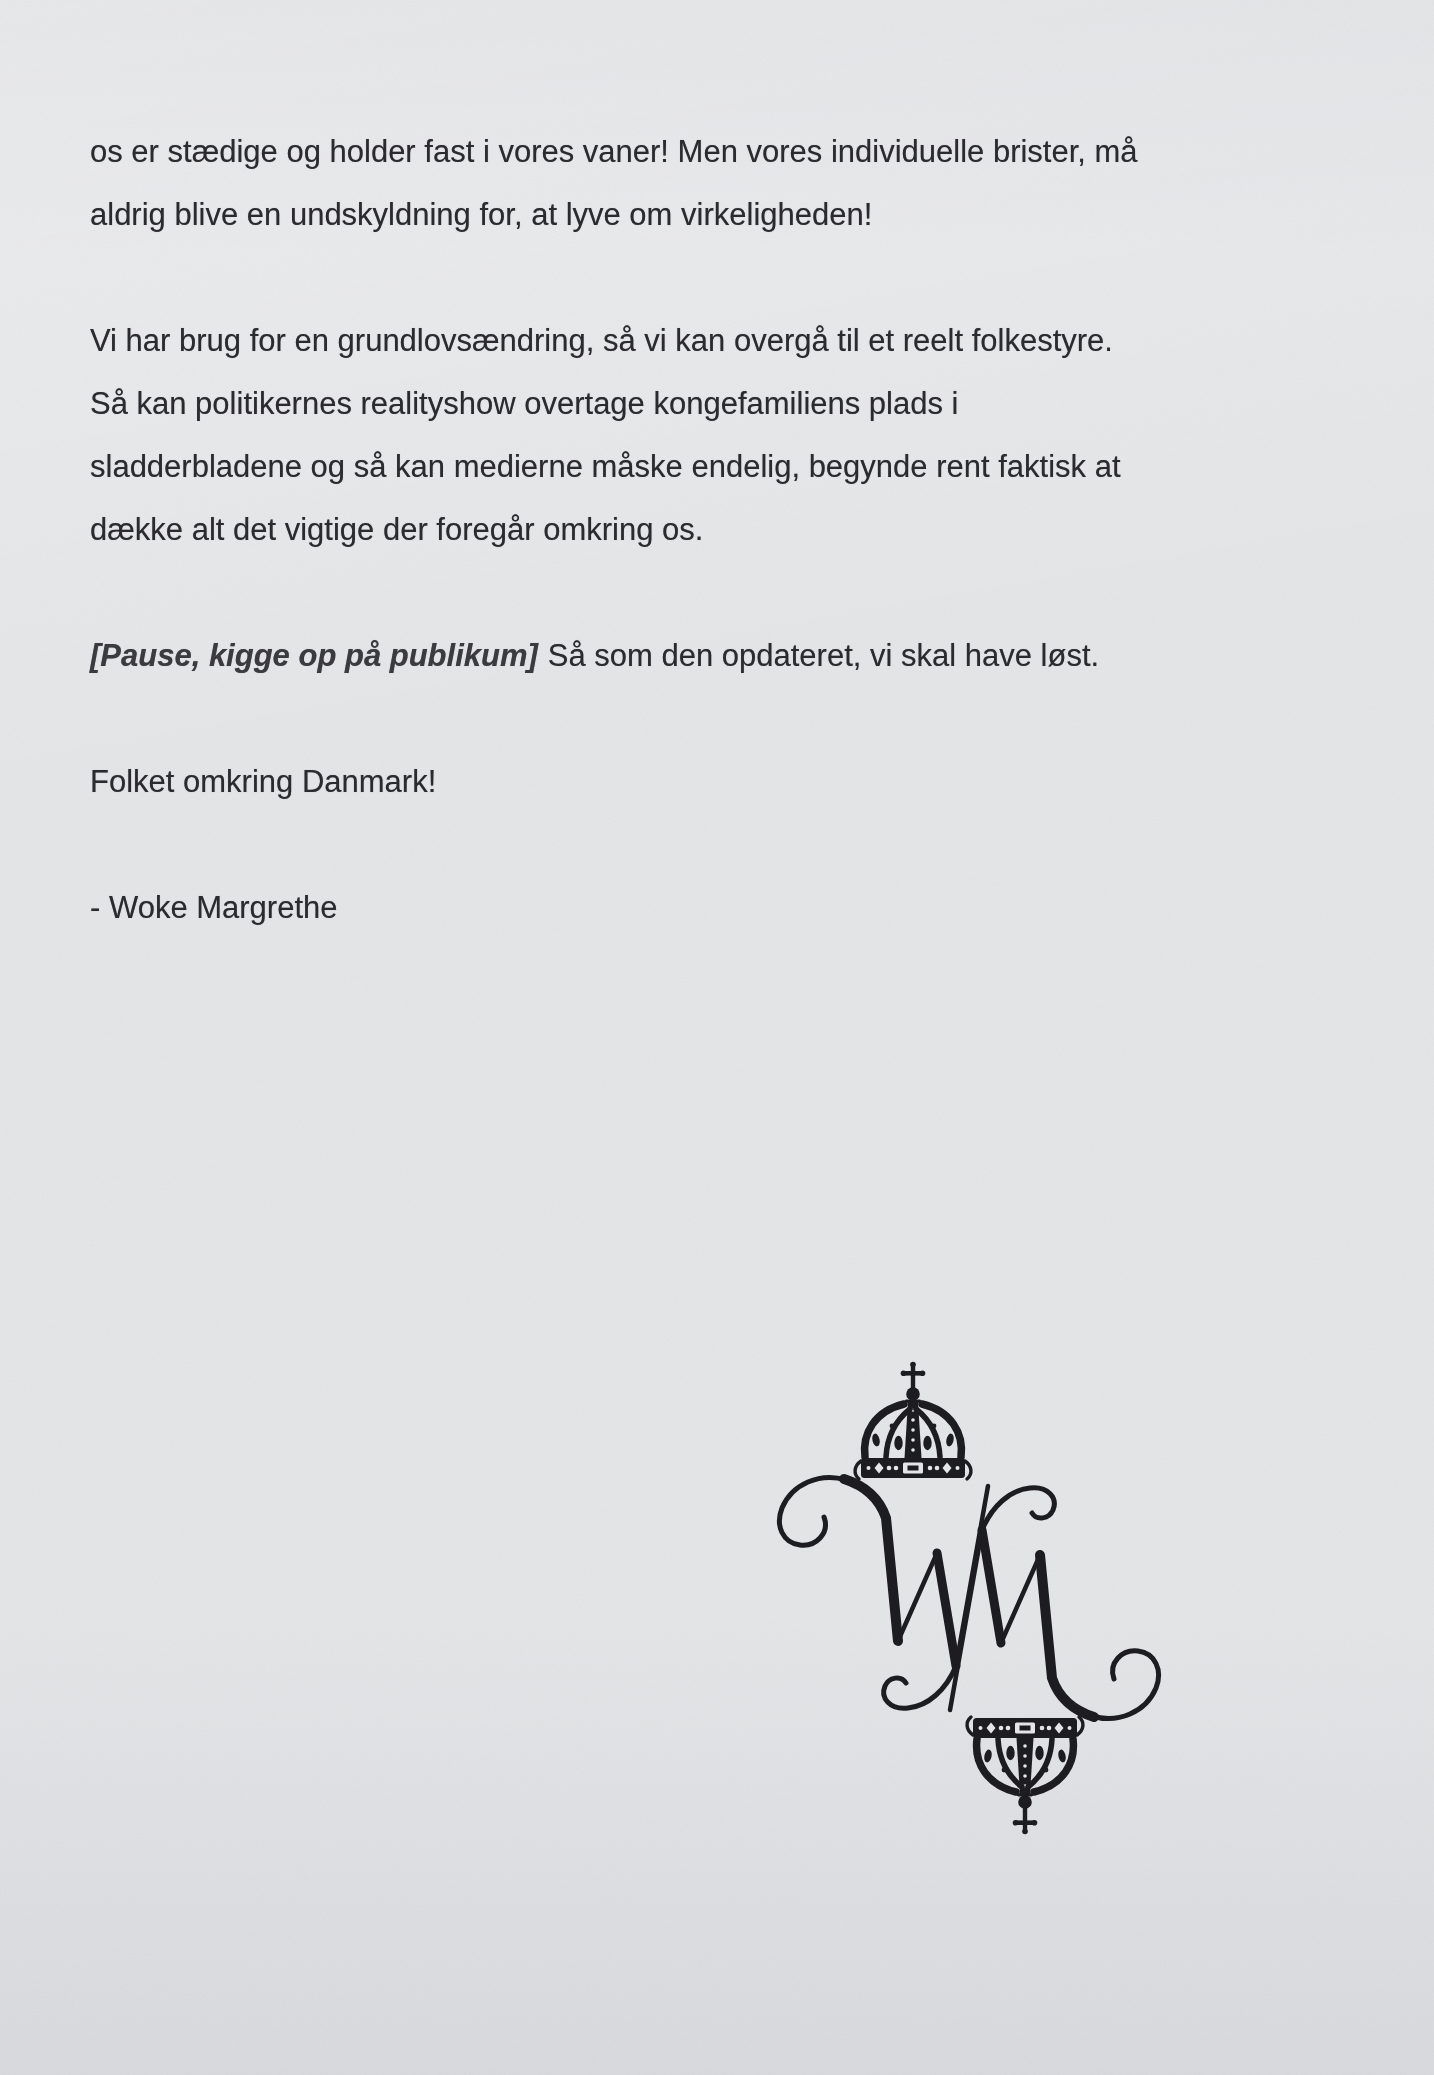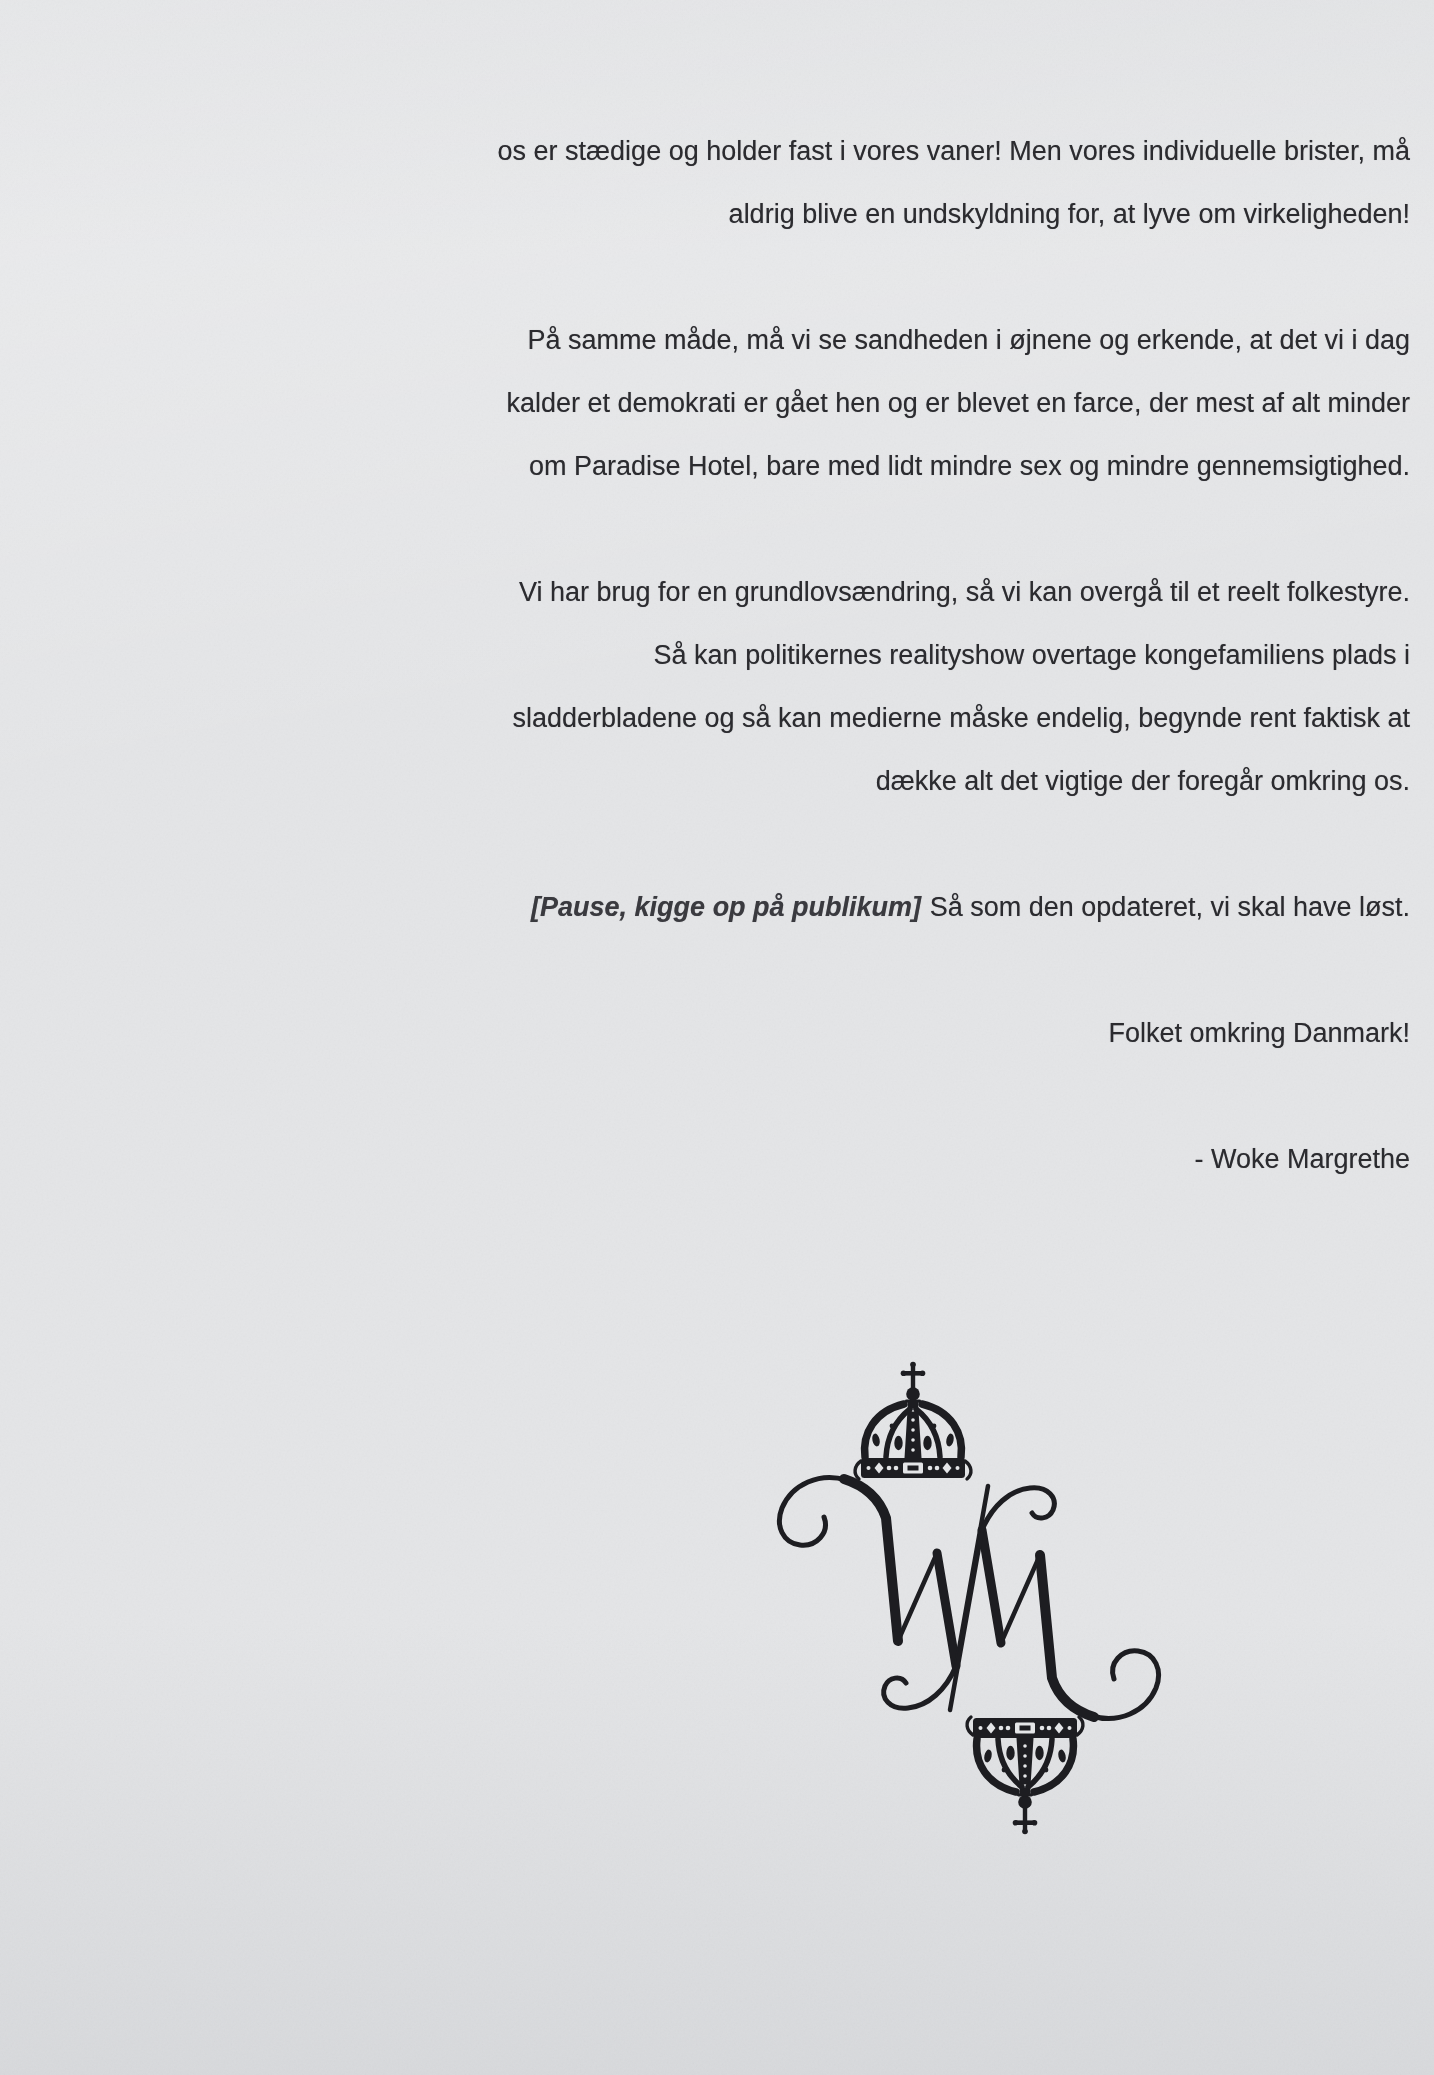--- a/index.html
+++ b/index.html
@@ -20,24 +20,23 @@
     position: absolute; left: 0; top: 0;
     width: 100%; height: 100%;
     opacity: 0.05;
     pointer-events: none;
   }
   .text-block {
     position: absolute;
     left: 90px; top: 120px;
     width: 1320px;
     color: #2b2b2f;
-    font-size: 27px;
+    font-size: 31px;
     line-height: 63px;
     text-shadow: 0 0 0.7px rgba(40,40,46,0.45);
-    text-align: right;
   }
   .para {
     margin: 0 0 63px 0;
     white-space: pre-line;
   }
   .stage {
     font-style: italic;
     color: #3a3a3f;
     margin-right: 0.32em;
     font-weight: bold;
@@ -58,23 +57,20 @@
     <filter id="papernoise">
       <feTurbulence type="fractalNoise" baseFrequency="0.55" numOctaves="2" stitchTiles="stitch"></feTurbulence>
       <feColorMatrix type="saturate" values="0"></feColorMatrix>
     </filter>
     <rect width="100%" height="100%" filter="url(#papernoise)"></rect>
   </svg>
 
   <div class="text-block">
     <p class="para">os er stædige og holder fast i vores vaner! Men vores individuelle brister, må
 aldrig blive en undskyldning for, at lyve om virkeligheden!</p>
-    <p class="para">På samme måde, må vi se sandheden i øjnene og erkende, at det vi i dag
-kalder et demokrati er gået hen og er blevet en farce, der mest af alt minder
-om Paradise Hotel, bare med lidt mindre sex og mindre gennemsigtighed.</p>
     <p class="para">Vi har brug for en grundlovsændring, så vi kan overgå til et reelt folkestyre.
 Så kan politikernes realityshow overtage kongefamiliens plads i
 sladderbladene og så kan medierne måske endelig, begynde rent faktisk at
 dække alt det vigtige der foregår omkring os.</p>
     <p class="para"><span class="stage">[Pause, kigge op på publikum]</span><span>Så som den opdateret, vi skal have løst.</span></p>
     <p class="para">Folket omkring Danmark!</p>
     <p class="para">- Woke Margrethe</p>
   </div>
 
   <svg class="monogram mono-ink" xmlns="http://www.w3.org/2000/svg" viewBox="0 0 480 580">

